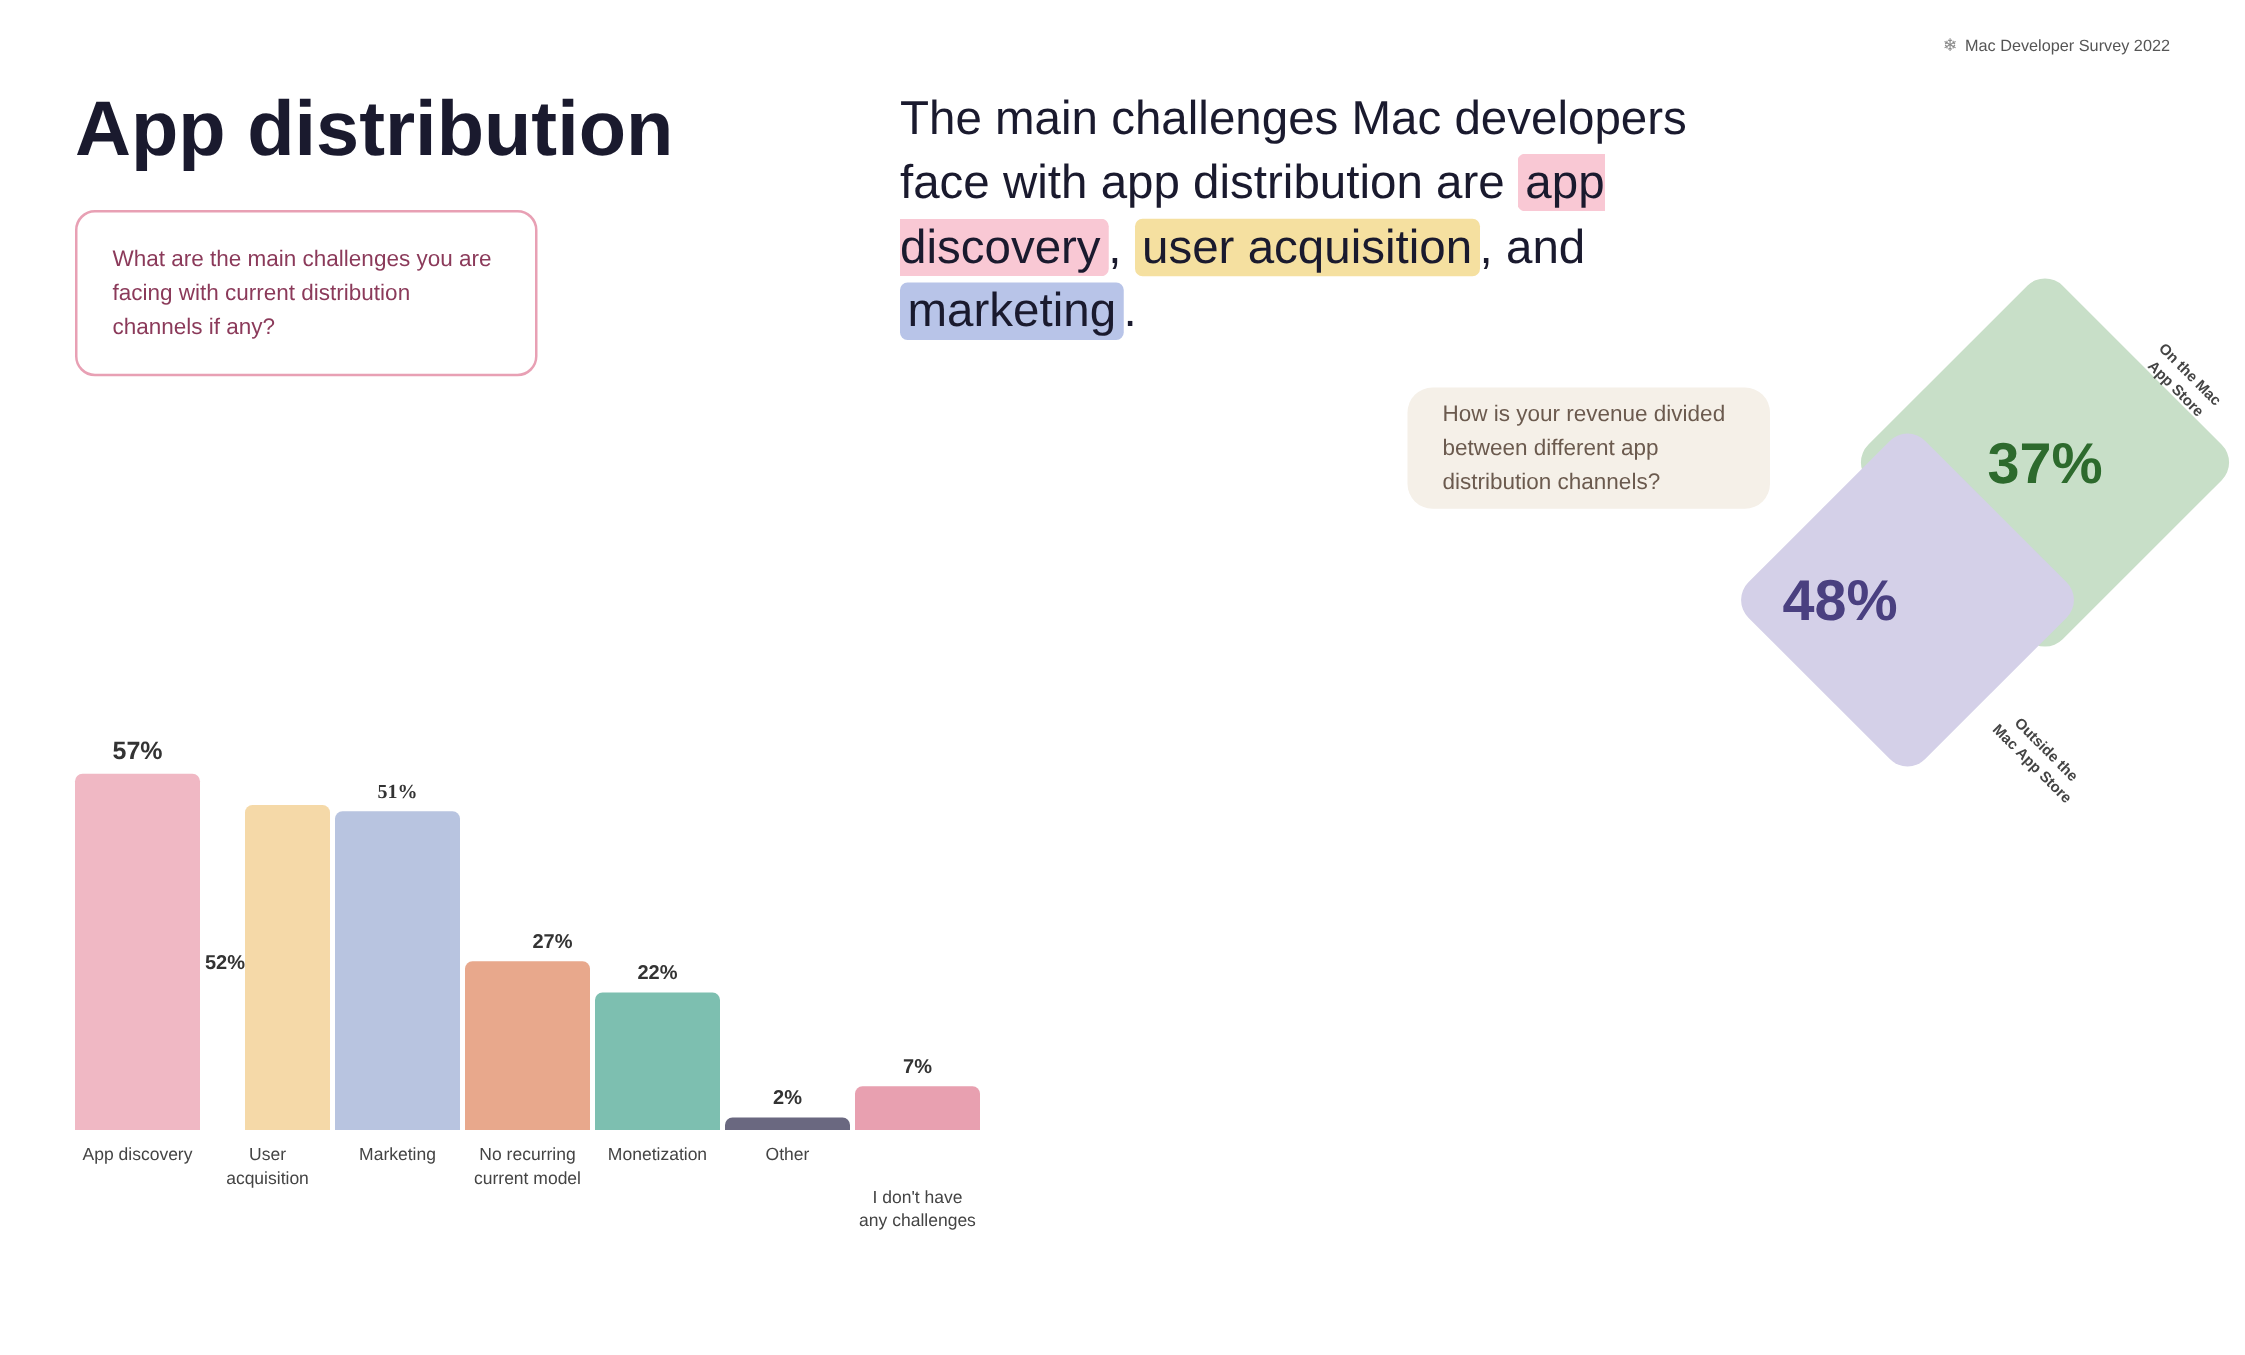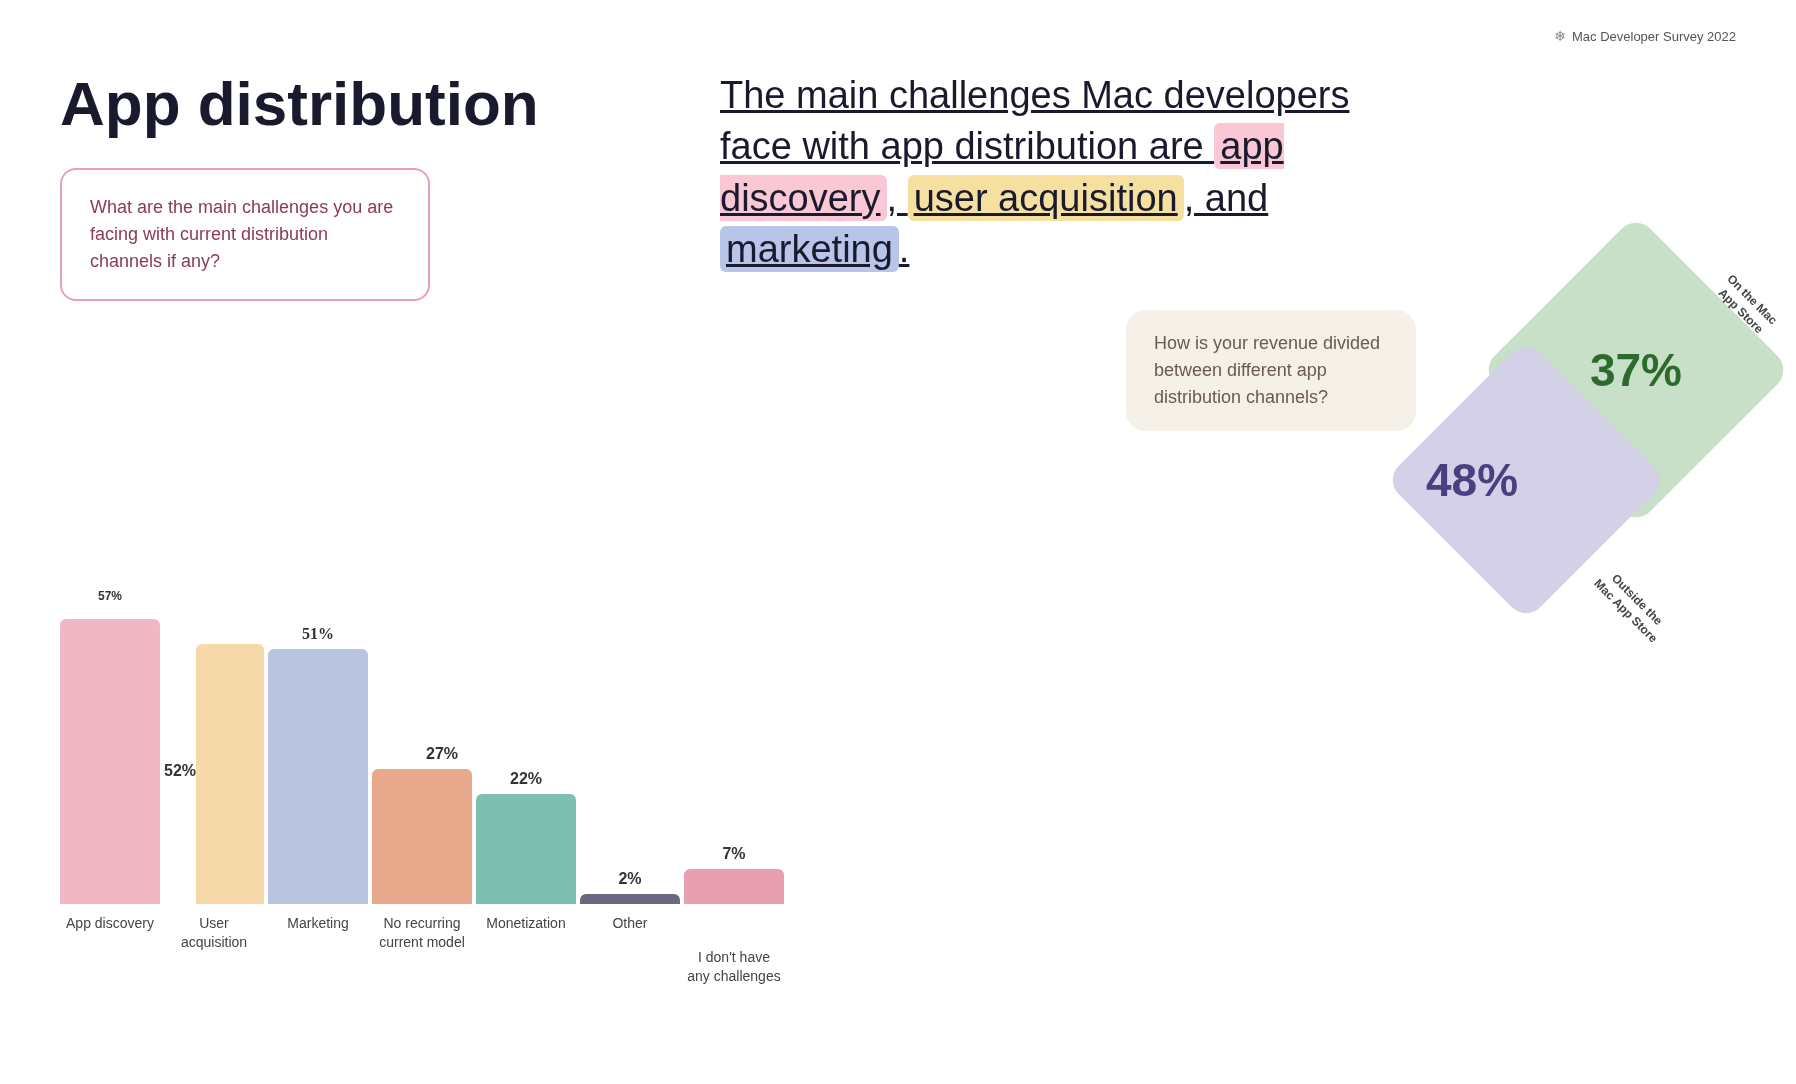--- a/index.html
+++ b/index.html
@@ -58,21 +58,20 @@
       width: 820px;
       height: 420px;
     }
     .headline {
       font-size: 38px;
       font-weight: 400;
       color: #1a1a2e;
       line-height: 1.35;
       margin-bottom: 40px;
       max-width: 680px;
-      text-decoration: underline;
     }
     .highlight-pink {
       background: #f9c8d4;
       border-radius: 6px;
       padding: 2px 6px;
     }
     .highlight-yellow {
       background: #f5e0a0;
       border-radius: 6px;
       padding: 2px 6px;
@@ -82,21 +81,21 @@
       border-radius: 6px;
       padding: 2px 6px;
     }
     
     .revenue-question {
       position: absolute;
       right: 380px;
       top: 310px;
       background: #f5f0e8;
       border-radius: 20px;
-      padding: 20px 28px;
+      padding: 8px 28px;
       font-size: 18px;
       color: #6b5a4e;
       line-height: 1.5;
       max-width: 290px;
     }
     
     .diamonds-container {
       position: absolute;
       right: 30px;
       top: 260px;
@@ -166,21 +165,21 @@
     <div style="position:absolute; right:140px; top:120px; width:200px; height:200px; display:flex; align-items:center; justify-content:flex-start; pointer-events:none;">
       <span style="font-size:46px; font-weight:700; color:#4a4080;">48%</span>
     </div>
 
     <div style="position:absolute; right:90px; top:330px; font-size:12px; font-weight:600; color:#444; text-align:center; width:90px; line-height:1.3; transform:rotate(45deg);">Outside the Mac App Store</div>
   </div>
 
   <div class="bar-chart">
     <div id="chart-bars-container" style="display:flex; align-items:flex-end; gap:4px; height:320px; padding-bottom:0;">
     <div style="display: flex; flex-direction: column; align-items: center; width: 100px; flex-shrink: 0;">
-          <div style="font-size: 12px; font-weight: 600; color: rgb(51, 51, 51); margin-bottom: 16px;">57%</div>
+          <div style="font-size: 20px; font-weight: 600; color: rgb(51, 51, 51); margin-bottom: 6px;">57%</div>
           <div style="width: 100px; height: 285px; background-color: rgb(240, 184, 196); border-radius: 6px 6px 0px 0px;"></div>
         </div>
         <div style="display: flex; flex-direction: row; align-items: center; width: 100px; flex-shrink: 0;">
           <div style="font-size: 16px; font-weight: 600; color: rgb(51, 51, 51); margin-bottom: 6px;">52%</div>
           <div style="width: 100px; height: 260px; background-color: rgb(245, 217, 168); border-radius: 6px 6px 0px 0px;"></div>
         </div>
         <div style="display: flex; flex-direction: column; align-items: center; width: 100px; flex-shrink: 0;">
           <div style="font-size: 16px; font-weight: 600; color: rgb(51, 51, 51); margin-bottom: 6px; font-family: Liberation Serif, serif;">51%</div>
           <div style="width: 100px; height: 255px; background-color: rgb(184, 196, 224); border-radius: 6px 6px 0px 0px;"></div>
         </div>

